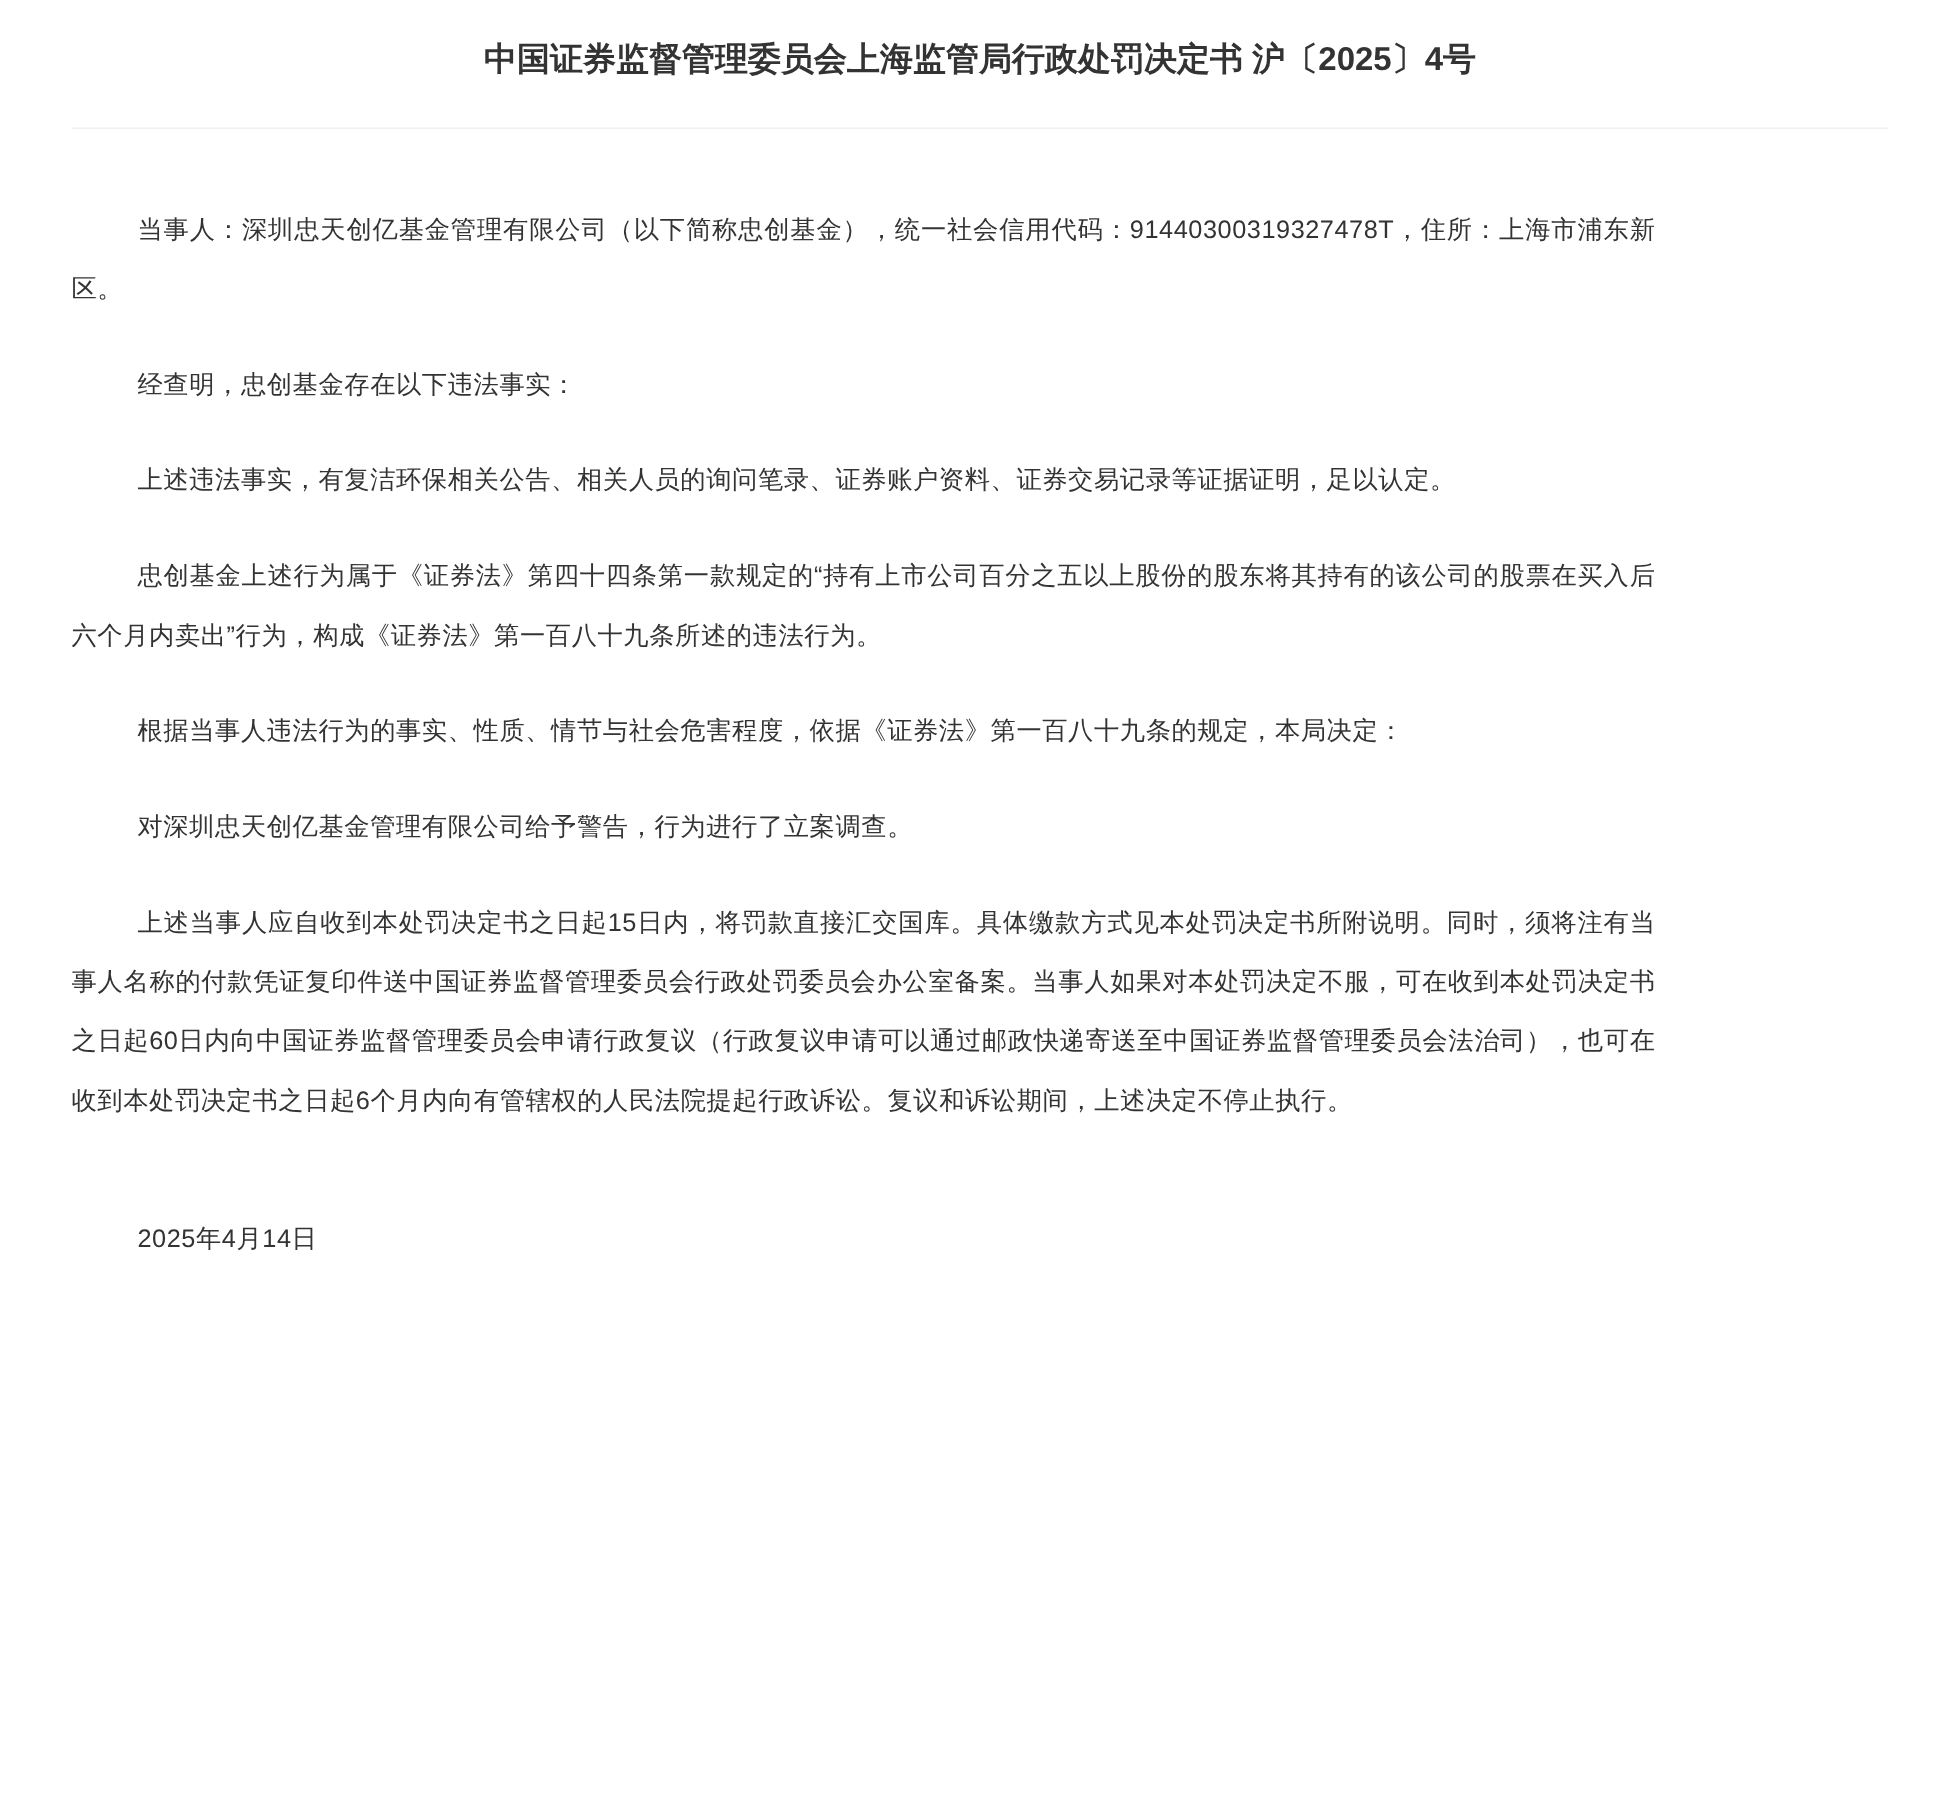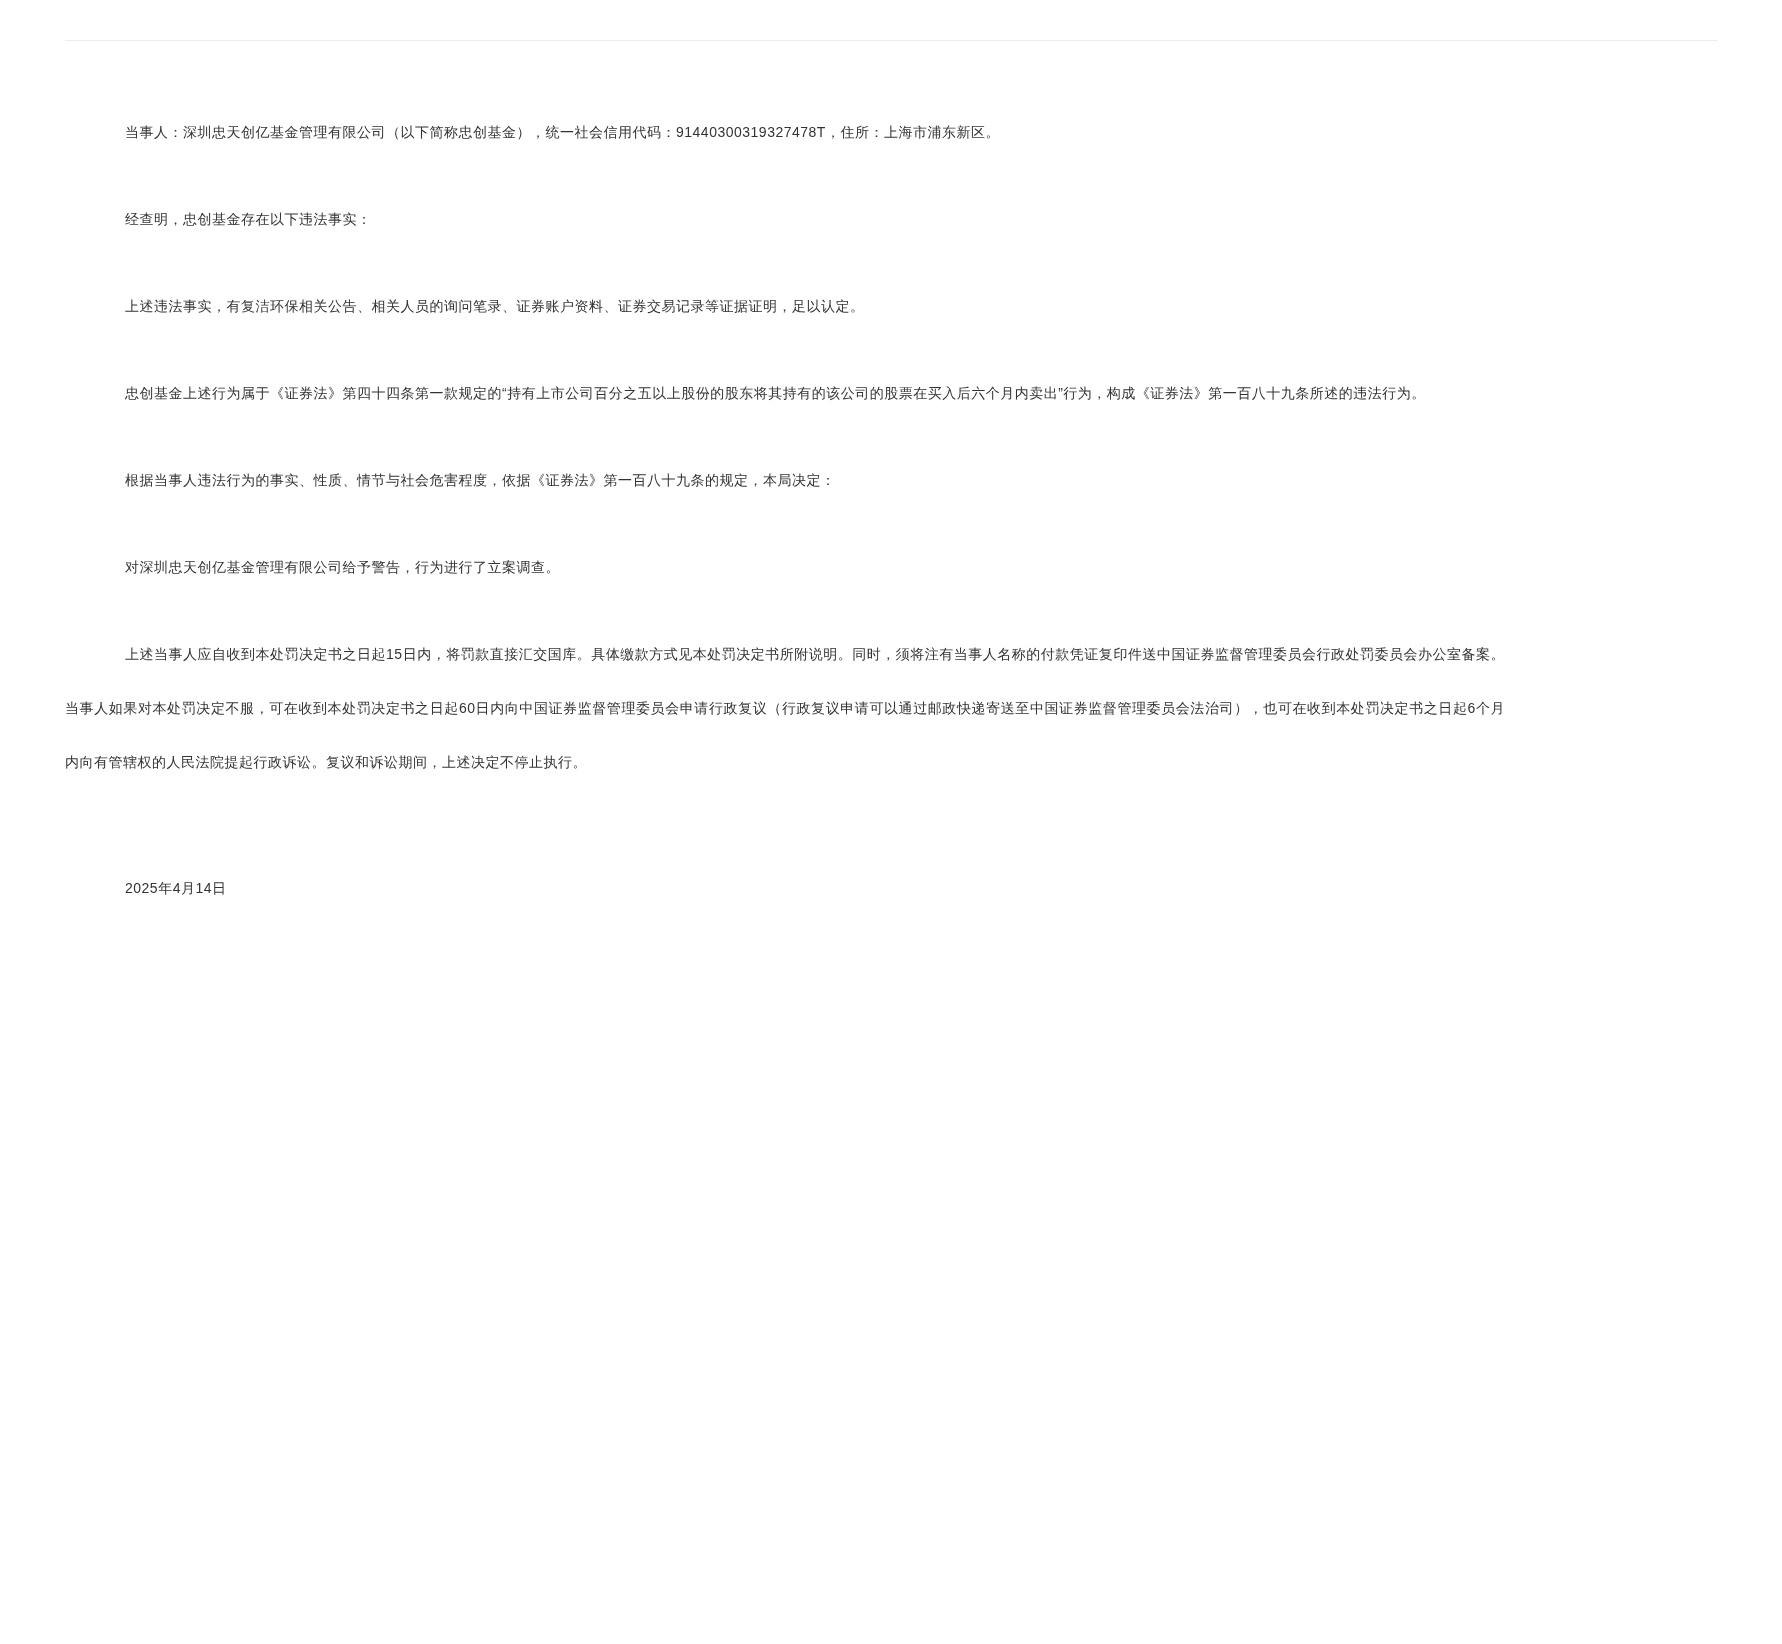--- a/index.html
+++ b/index.html
@@ -34,21 +34,21 @@
     border: none;
     border-top: 1px solid #ececec;
     margin: 40px 65px 0 65px;
     height: 0;
   }
   .content {
     padding: 64px 277px 0 65px;
   }
   .content p {
     margin: 0 0 33px 0;
-    font-size: 14px;
+    font-size: 23px;
     line-height: 54px;
     text-indent: 60px;
     text-align: justify;
     letter-spacing: 0.5px;
   }
   .sign-block {
     margin-top: 72px;
     text-align: right;
   }
   .sign-line {
@@ -61,20 +61,23 @@
     line-height: 54px;
     margin: 41px 0 0 0;
     padding-right: 75px;
   }
 </style>
 </head>
 <body>
 
 <div class="page">
 
+  <div class="title-block">
+    <h1 class="doc-title">中国证券监督管理委员会上海监管局行政处罚决定书 沪〔2025〕4号</h1>
+  </div>
 
   <hr class="divider">
 
   <div class="content">
 
     <p>当事人：深圳忠天创亿基金管理有限公司（以下简称忠创基金），统一社会信用代码：91440300319327478T，住所：上海市浦东新区。</p>
 
 
     <p>经查明，忠创基金存在以下违法事实：</p>
 

